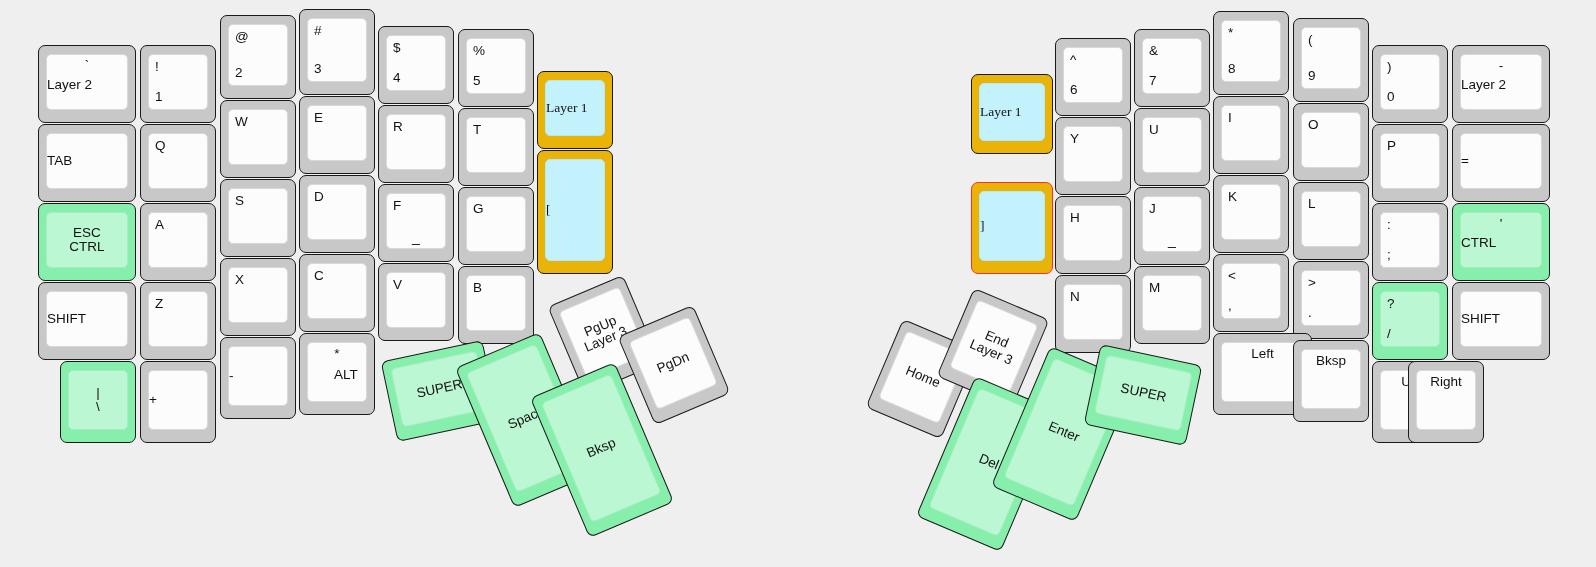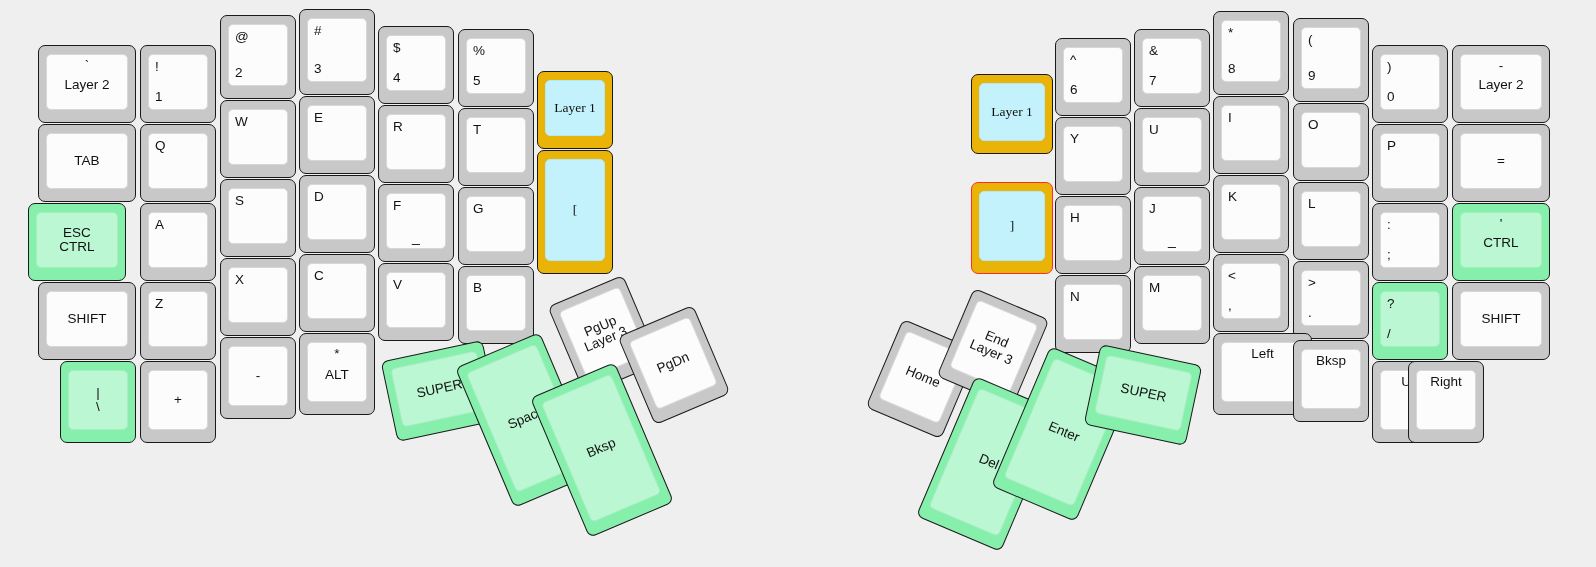--- a/index.html
+++ b/index.html
@@ -43,21 +43,21 @@
   
   .lbl{
     position:absolute;
     font-size:13.5px;
     color:#111;
     line-height:1.05;
     white-space:nowrap;
   }
   .lbl.tl{left:6px;}
   .lbl.bl{left:6px;}
-  .lbl.mid{left:0;right:0;text-align:center;top:50%;transform:translateY(-50%);}
+  .lbl.mid{left:0;right:0;top:50%;transform:translateY(-50%);}
   .lbl.topc{left:0;right:0;text-align:center;top:4px;}
   .lbl.t{top:5px;}
   .lbl.b{bottom:5px;}
   .lbl.two{left:0;right:0;text-align:center;}
   .lbl.two .l1{display:block;}
   .lbl.two .l2{display:block;}
   .hom{position:absolute;left:0;right:0;text-align:center;bottom:3px;font-size:14px;color:#111;}
 </style>
 </head>
 <body>
@@ -133,21 +133,21 @@
       <div class="key" style="left: 458px; top: 108px; width: 76px; height: 78px;">
         <div class="cap">
           <div class="lbl tl t">T</div>
         </div>
       </div>
       <div class="key blue" style="left: 537px; top: 150px; width: 76px; height: 124px;">
         <div class="cap">
           <div class="lbl mid">[</div>
         </div>
       </div>
-      <div class="key green" style="left: 28px; top: 203px; width: 98px; height: 78px;">
+      <div class="key green" style="left: 38px; top: 203px; width: 98px; height: 78px;">
         <div class="cap">
           <div class="lbl two mid">
             <span class="l1">ESC</span>
             <span class="l2">CTRL</span>
           </div>
         </div>
       </div>
       <div class="key" style="left: 140px; top: 203px; width: 76px; height: 78px;">
         <div class="cap">
           <div class="lbl tl t">A</div>
@@ -218,21 +218,21 @@
         </div>
       </div>
       <div class="key" style="left: 220px; top: 337px; width: 76px; height: 82px;">
         <div class="cap">
           <div class="lbl mid">-</div>
         </div>
       </div>
       <div class="key" style="left: 299px; top: 333px; width: 76px; height: 82px;">
         <div class="cap">
           <div class="lbl topc">*</div>
-          <div class="lbl mid" style="top: 56%;">ALT</div>
+          <div class="lbl mid" style="top: 56%; margin-left: 26px;">ALT</div>
         </div>
       </div>
       <div class="key green" style="left: 388px; top: 350px; width: 104px; height: 82px; transform: rotate(-12deg);">
         <div class="cap">
           <div class="lbl two mid">
             <span class="l1">SUPER</span>
           </div>
         </div>
       </div>
       <div class="key" style="left: 563px; top: 287px; width: 82px; height: 96px; transform: rotate(-23deg);">

